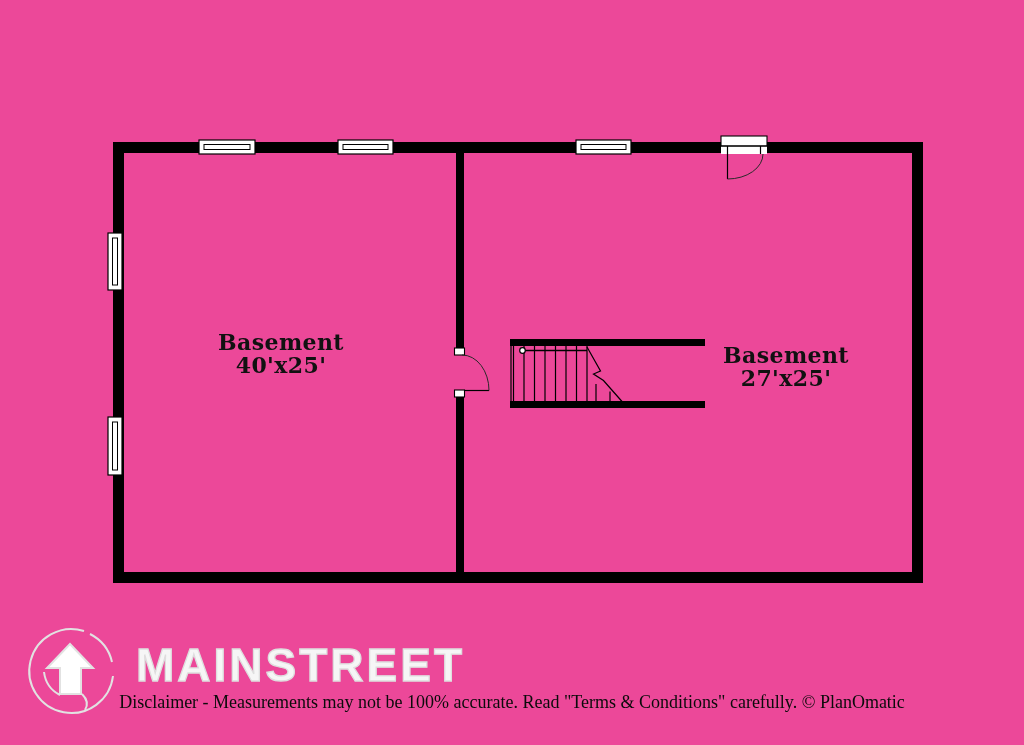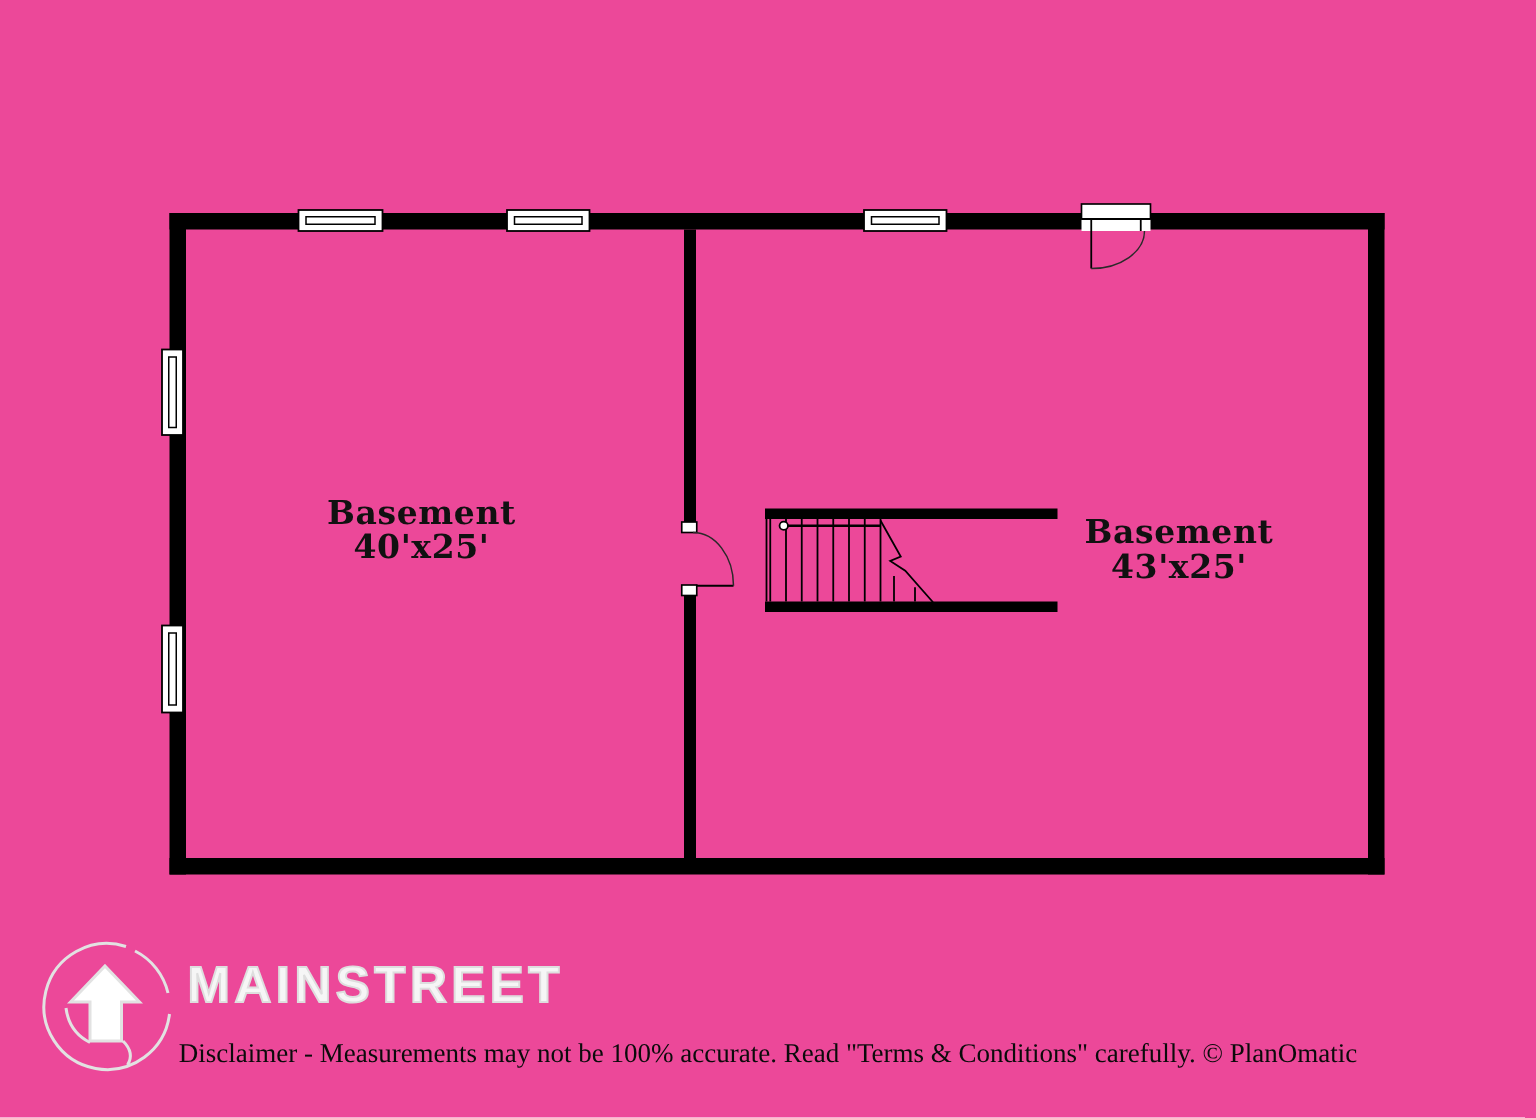--- a/index.html
+++ b/index.html
@@ -26,22 +26,22 @@
     font-family:"DejaVu Serif", serif; font-weight:700;
     font-size:22px; line-height:1.05; letter-spacing:0.4px;
     white-space:nowrap;
   }
   #label-left  { left:281px; top:331px; }
   #label-right { left:786px; top:344px; }
 
   
   .logo-icon { position:absolute; left:24px; top:624px; }
   .logo-word1 {
-    position:absolute; left:125px; top:638px;
-    font-size:34px; font-weight:700; letter-spacing:3px;
+    position:absolute; left:136px; top:638px;
+    font-size:46px; font-weight:700; letter-spacing:3px;
     color:#f6f6f6; -webkit-text-stroke:1.3px #dedede;
     white-space:nowrap;
   }
   .logo-word2 {
     position:absolute; left:136px; top:672px;
     font-size:22px; font-weight:700; letter-spacing:5.5px;
     color:#f6f6f6; -webkit-text-stroke:1.1px #dedede;
     white-space:nowrap;
   }
   .reg { font-size:10px; letter-spacing:0; vertical-align:7px; -webkit-text-stroke:0.5px #dedede; }
@@ -134,21 +134,21 @@
       <line class="thin" x1="610" y1="391.5" x2="610" y2="401"></line>
     </g>
   </svg>
 
   <div class="room-label" id="label-left">
     <div>Basement</div>
     <div>40'x25'</div>
   </div>
   <div class="room-label" id="label-right">
     <div>Basement</div>
-    <div>43'x25'</div>
+    <div>27'x25'</div>
   </div>
 
   <svg class="logo-icon" width="94" height="94" viewBox="0 0 94 94">
     <g fill="none" stroke="#e2e2e2" stroke-width="2">
       <path d="M 60 7 A 42 42 0 1 0 89 52"></path>
       <path d="M 66 10 A 42 42 0 0 1 88 38"></path>
       <path d="M 36 71 Q 22 64 20 48"></path>
       <path d="M 58 70 Q 66 78 61 86"></path>
     </g>
     <polygon points="46,20 69,44 57,44 57,70 36,70 36,44 23,44" fill="#ffffff" stroke="#e2e2e2" stroke-width="2"></polygon>

